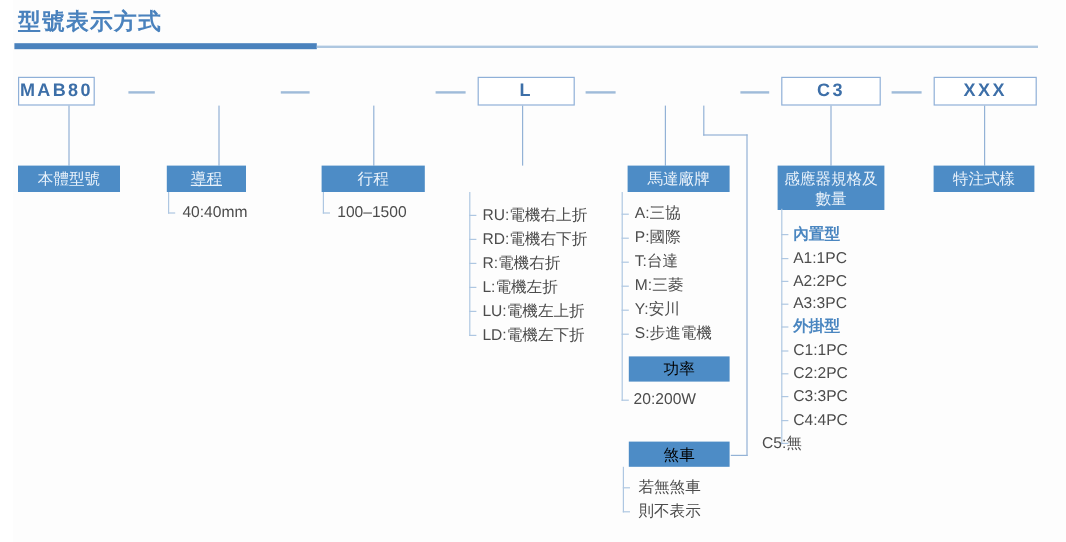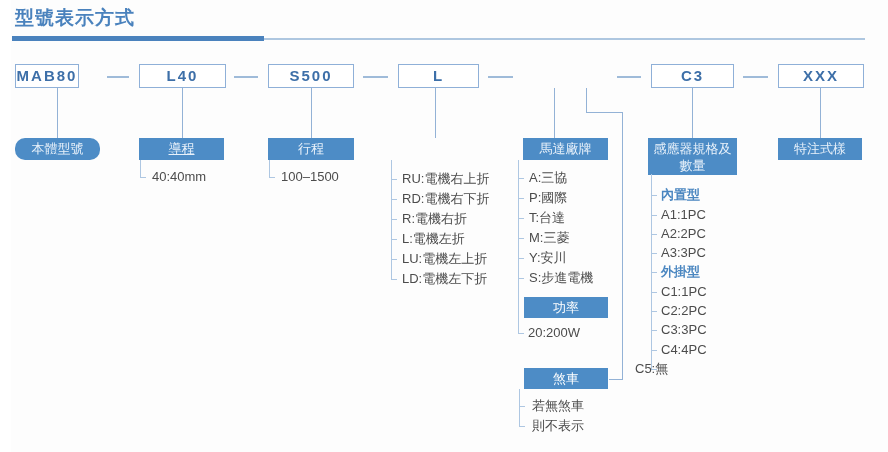--- a/index.html
+++ b/index.html
@@ -24,36 +24,34 @@
   .lbl{
     box-sizing:border-box;background:#4d8cc6;color:#e8f1fa;
     font-size:13px;text-align:center;height:22px;line-height:22px;white-space:nowrap;
   }
   .lbl.tall{height:37px;line-height:17px;white-space:normal;padding-top:2px;}
   .bvert{background:#aec7e2;width:1px;}
   .tick{background:#aec7e2;height:1px;width:6px;}
   .item{font-size:13px;color:#4c4c4c;line-height:18px;white-space:nowrap;}
   .item.group{color:#4a86c0;font-weight:bold;}
   .subbox{
-    box-sizing:border-box;background:#4d8cc6;color:#ffffff;
+    box-sizing:border-box;background:#4d8cc6;color:#000000;
     font-size:13px;text-align:center;height:21px;line-height:21px;
   }
 </style>
 </head>
 <body>
 
 <div id="stage">
 
   <div class="abs page-title" style="left:4px;top:5px;">型號表示方式</div>
   <div class="abs rule-thick" style="left:1px;top:36px;width:252px;height:5px;"></div>
   <div class="abs rule-thin" style="left:253px;top:38px;width:601px;height:2px;"></div>
 
   <div class="abs code-box" style="left:4px;top:64px;width:64px;">MAB80</div>
-  <div class="abs code-box" style="left:128px;top:64px;width:87px;">L40</div>
-  <div class="abs code-box" style="left:257px;top:64px;width:86px;">S500</div>
   <div class="abs code-box" style="left:387px;top:64px;width:81px;">L</div>
   <div class="abs code-box" style="left:640px;top:64px;width:83px;">C3</div>
   <div class="abs code-box" style="left:767px;top:64px;width:86px;">XXX</div>
 
   <div class="abs dash" style="left:96px;top:76px;width:22px;"></div>
   <div class="abs dash" style="left:223px;top:76px;width:24px;"></div>
   <div class="abs dash" style="left:352px;top:76px;width:25px;"></div>
   <div class="abs dash" style="left:477px;top:76px;width:25px;"></div>
   <div class="abs dash" style="left:606px;top:76px;width:24px;"></div>
   <div class="abs dash" style="left:732px;top:76px;width:25px;"></div>
@@ -64,22 +62,22 @@
   <div class="abs vline" style="left:424px;top:88px;height:50px;"></div>
   <div class="abs vline" style="left:543px;top:88px;height:50px;"></div>
   <div class="abs vline" style="left:681px;top:88px;height:50px;"></div>
   <div class="abs vline" style="left:809px;top:88px;height:50px;"></div>
 
   <div class="abs vline" style="left:575px;top:88px;height:25px;"></div>
   <div class="abs hline" style="left:575px;top:112px;width:37px;"></div>
   <div class="abs vline" style="left:611px;top:112px;height:268px;"></div>
   <div class="abs hline" style="left:598px;top:379px;width:14px;"></div>
 
-  <div class="abs lbl" style="left:4px;top:138px;width:85px;border-radius:10px;">本體型號</div>
-  <div class="abs lbl" style="left:128px;top:138px;width:85px;text-decoration:underline;">導程</div>
+  <div class="abs lbl" style="left:4px;top:138px;width:85px;">本體型號</div>
+  <div class="abs lbl" style="left:128px;top:138px;width:66px;text-decoration:underline;">導程</div>
   <div class="abs lbl" style="left:257px;top:138px;width:86px;">行程</div>
   <div class="abs lbl" style="left:512px;top:138px;width:85px;">馬達廠牌</div>
   <div class="abs lbl" style="left:767px;top:138px;width:84px;">特注式樣</div>
   <div class="abs lbl tall" style="left:637px;top:138px;width:89px;">感應器規格及數量</div>
 
   <div class="abs bvert" style="left:129px;top:160px;height:18px;"></div>
   <div class="abs tick" style="left:129px;top:177px;"></div>
   <div class="abs item" style="left:141px;top:168px;">40:40mm</div>
 
   <div class="abs bvert" style="left:258px;top:160px;height:18px;"></div>

